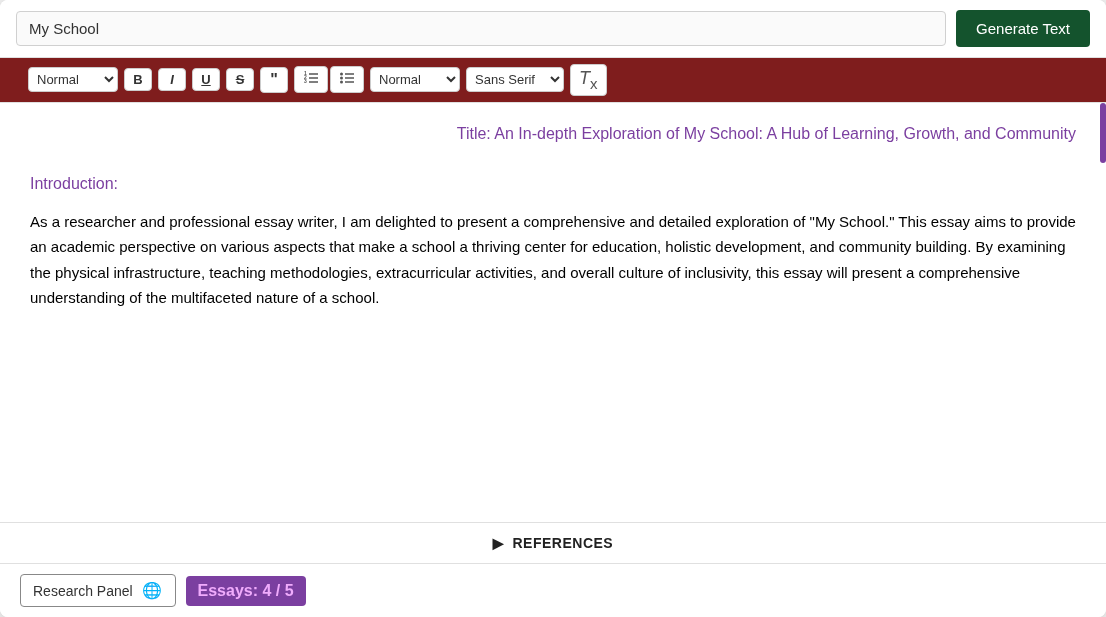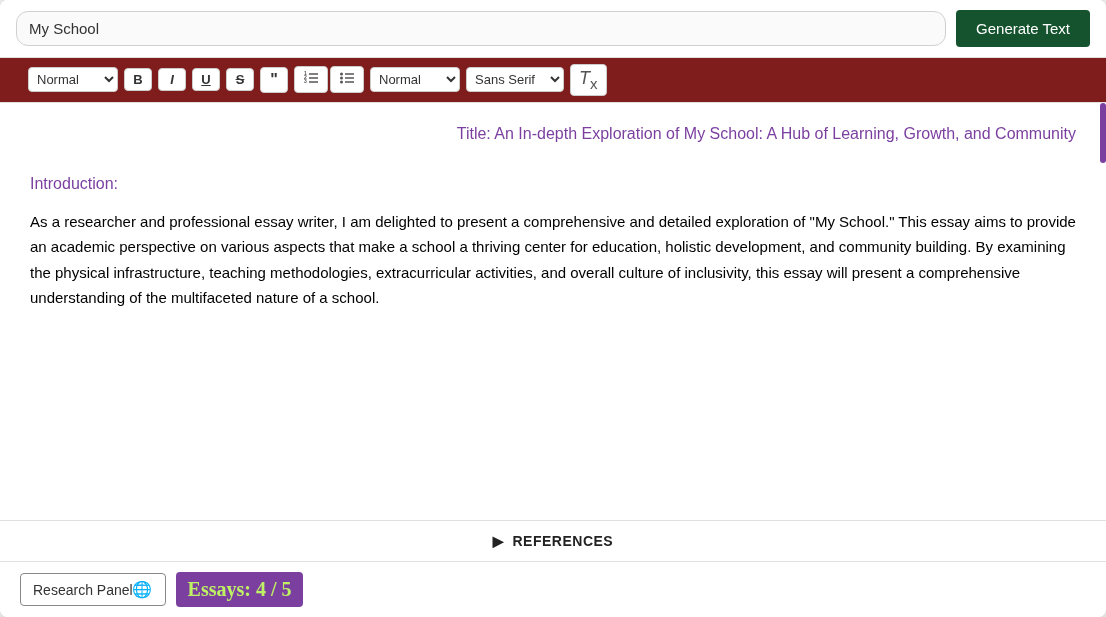--- a/index.html
+++ b/index.html
@@ -26,21 +26,21 @@
       display: flex;
       align-items: center;
       padding: 10px 16px;
       border-bottom: 1px solid #e0e0e0;
       background: #fff;
       gap: 10px;
     }
     .title-input {
       flex: 1;
       border: 1px solid #d0d0d0;
-      border-radius: 12px;
+      border-radius: 4px;
       padding: 8px 12px;
       font-size: 15px;
       color: #333;
       outline: none;
       background: #fafafa;
     }
     .generate-btn {
       background: #14532d;
       color: #fff;
       border: none;
@@ -159,41 +159,40 @@
       display: flex;
       align-items: center;
       padding: 10px 20px;
       border-top: 1px solid #e0e0e0;
       background: #fff;
       gap: 10px;
     }
     .research-panel-btn {
       display: flex;
       align-items: center;
-      gap: 0;
+      gap: 10px;
       border: 1px solid #888;
       border-radius: 4px;
       padding: 6px 12px;
       font-size: 14px;
       color: #333;
       background: #fff;
       cursor: pointer;
     }
     .globe-icon {
       font-size: 16px;
     }
     .essays-badge {
       background: #7b3fa0;
-      color: #bef264;
+      color: #f0abfc;
       border-radius: 4px;
       padding: 6px 12px;
-      font-size: 20px;
+      font-size: 16px;
       font-weight: bold;
       cursor: pointer;
-      font-family: Liberation Serif, serif;
     }
 
     
     .editor-area::-webkit-scrollbar { width: 8px; }
     .editor-area::-webkit-scrollbar-track { background: #f0f0f0; }
     .editor-area::-webkit-scrollbar-thumb { background: #7b3fa0; border-radius: 4px; }
   </style>
 </head>
 <body>
 

